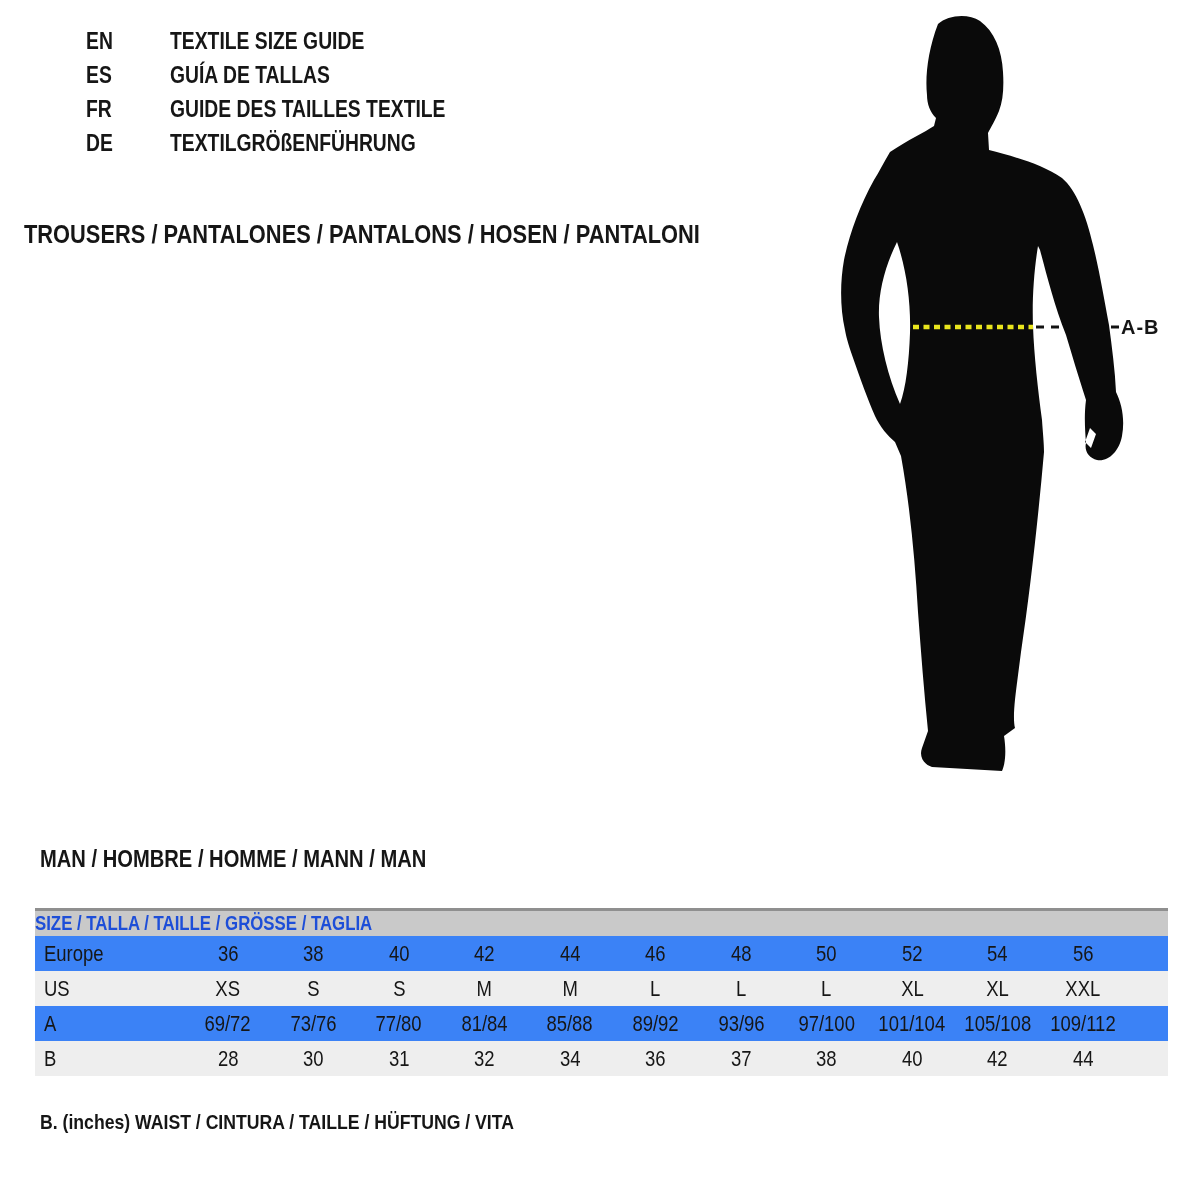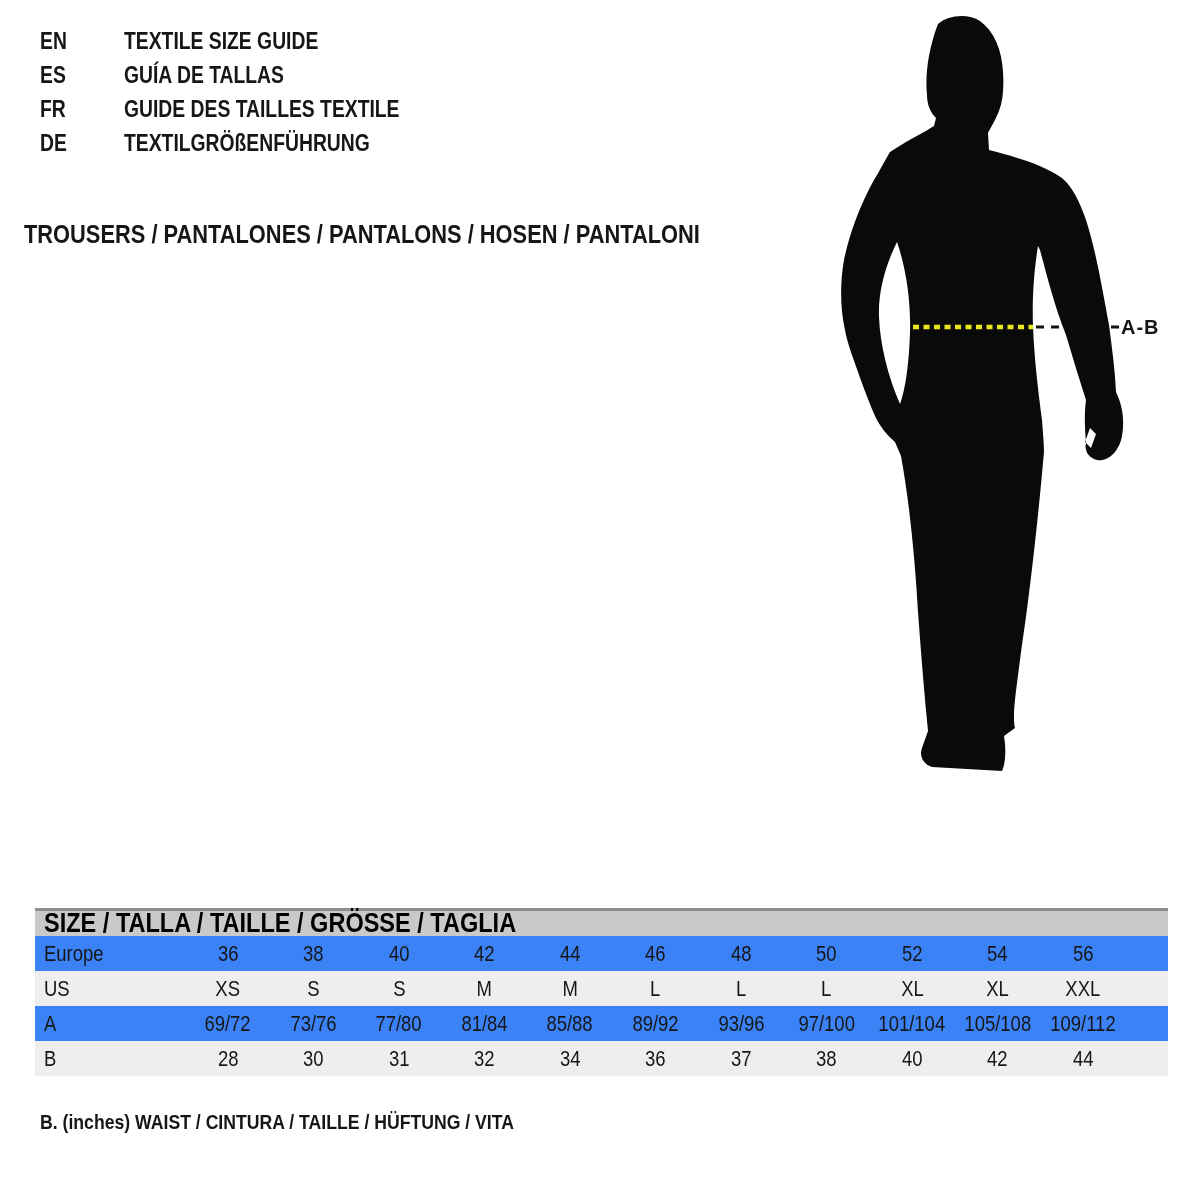--- a/index.html
+++ b/index.html
@@ -9,21 +9,21 @@
     font-family:"Liberation Sans","DejaVu Sans",sans-serif; color:#161616;
     overflow:hidden;
   }
   
   .cxl { display:inline-block; transform:scaleX(.84); transform-origin:0 50%; white-space:nowrap; }
   .cxc { display:inline-block; transform:scaleX(.84); transform-origin:50% 50%; white-space:nowrap; }
 
   
   .langs { position:absolute; left:40px; top:24px; }
   .lang-row { height:34px; line-height:34px; font-size:23px; font-weight:700; }
-  .lang-code-wrap { display:inline-block; width:78px; vertical-align:top; }
+  .lang-code-wrap { display:inline-block; width:78px; vertical-align:top;margin-left:46px; }
 
   .trousers-heading {
     position:absolute; left:24px; top:216px; height:36px; line-height:36px;
     font-size:26px; font-weight:700;
   }
 
   
   .figure-svg { position:absolute; left:820px; top:0; width:380px; height:820px; }
   .ab-label {
     position:absolute; left:1121px; top:312px; height:30px; line-height:30px;
@@ -32,21 +32,21 @@
 
   .man-heading {
     position:absolute; left:40px; top:842px; height:34px; line-height:34px;
     font-size:24px; font-weight:700;
   }
 
   
   .size-table { position:absolute; left:35px; top:908px; width:1133px; }
   .size-header {
     height:28px; line-height:24px; background:#c9c9c9; border-top:3px solid #8f8f8f;
-    font-size:28px; font-weight:700; padding-left:9px; color:#000000;
+    font-size:20px; font-weight:700; color:#1d4ed8;
   }
   .trow {
     display:grid; grid-template-columns:150px repeat(11,1fr);
     height:35px; align-items:center; padding-right:42px;
   }
   .row-white { background:#3b82f6; }
   .row-gray  { background:#eeeeee; }
   .tlabel { text-align:left; padding-left:9px; font-size:22px; font-weight:400; }
   .tcell  { text-align:center; font-size:22px; font-weight:400; }
 
@@ -138,20 +138,23 @@
       L 1096,434
       L 1091,448
       L 1085,442
       Z"></path>
 
     <line x1="913" y1="327" x2="1033" y2="327" stroke="#e9e51d" stroke-width="4.5" stroke-dasharray="6 4.5"></line>
   </svg>
 
   <div class="ab-label">A-B</div>
 
+  <div class="man-heading">
+    <span class="cxl">MAN / HOMBRE / HOMME / MANN / MAN</span>
+  </div>
 
   <div class="size-table">
     <div class="size-header">
       <span class="cxl">SIZE / TALLA / TAILLE / GRÖSSE / TAGLIA</span>
     </div>
 
     <div class="trow row-white">
       <div class="tlabel"><span class="cxl">Europe</span></div>
       <div class="tcell"><span class="cxc">36</span></div>
       <div class="tcell"><span class="cxc">38</span></div>

